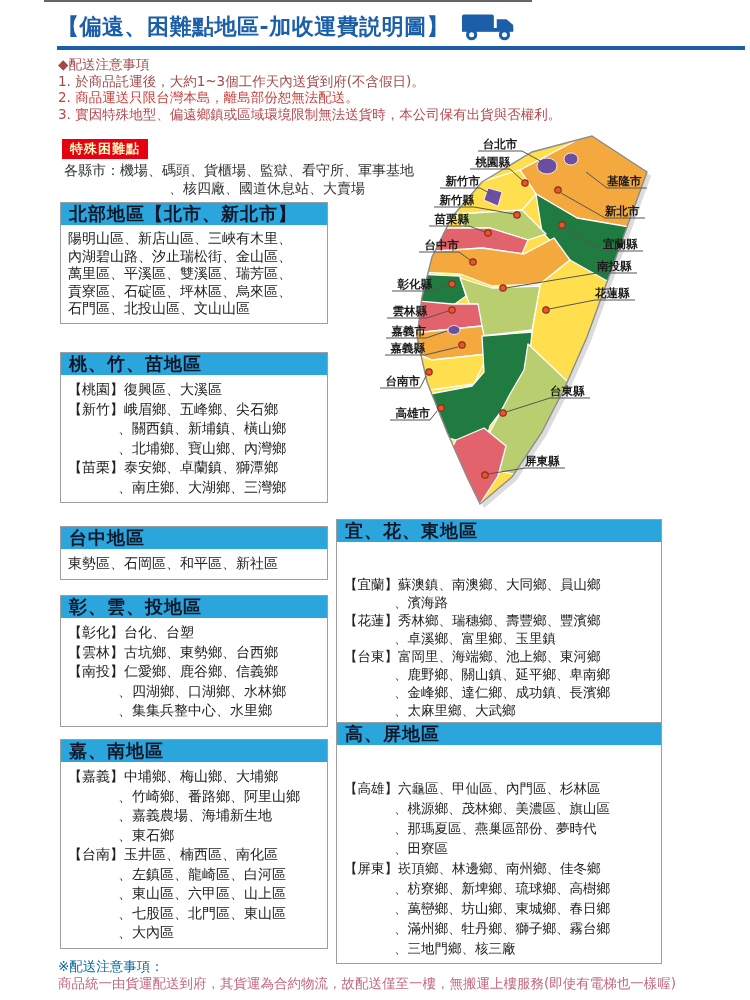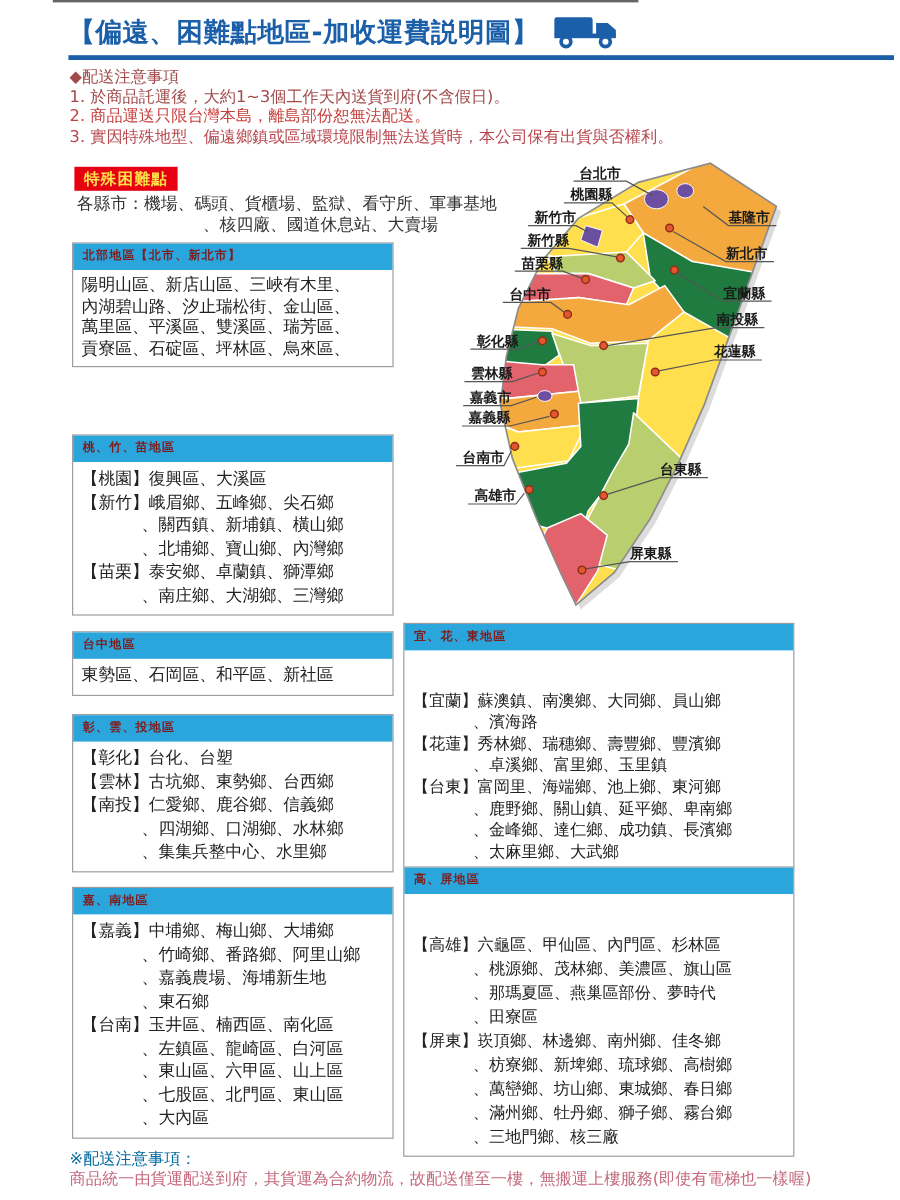--- a/index.html
+++ b/index.html
@@ -8,33 +8,33 @@
   .abs{position:absolute;}
   .top-line{left:44px;top:0;width:488px;height:2px;background:#4a4a4a;opacity:.85;}
   .title-row{left:57px;top:10px;display:flex;align-items:center;gap:12px;}
   .page-title{font-size:22px;font-weight:bold;color:#1b5fa9;white-space:nowrap;letter-spacing:.5px;}
   .title-rule{left:57px;top:46px;width:688px;height:4px;background:#1b5fa9;}
   .notice{left:58px;top:56px;font-size:13.5px;line-height:16.5px;}
   .notice .nh{color:#a14a4a;}
   .notice .n1{color:#a14a4a;}
   .notice .n2{color:#c8403c;}
   .notice .n3{color:#b8484e;}
-  .special-badge{left:62px;top:139px;background:#e60012;color:#fde047;font-size:13px;
+  .special-badge{left:62px;top:139px;background:#e60012;color:#fef9c3;font-size:13px;
       font-weight:bold;padding:1px 8px;letter-spacing:1px;}
   .special-lines{left:64px;top:161px;font-size:14px;color:#333;line-height:18px;}
   .special-lines .l2{padding-left:56px;text-align:center;}
   .rbox{position:absolute;background:#fff;border:1px solid #9e9e9e;}
-  .rbox-header{background:#2ba6dd;color:#7f1d1d;font-weight:bold;font-size:10px;
+  .rbox-header{background:#2ba6dd;color:#0f172a;font-weight:bold;font-size:18px;
       padding:2px 8px;line-height:18px;letter-spacing:1px;}
   .rbox-body{padding:5px 4px 5px 7px;font-size:14px;color:#222;}
   .rbox-body .row{line-height:19.5px;white-space:nowrap;}
   .rbox-body .row.cont{padding-left:50px;}
   #box-north{left:60px;top:202px;width:266px;}
   #box-north .rbox-body .row{line-height:17.5px;}
-  #box-tzm{left:60px;top:352px;width:266px;margin-top:10px;}
+  #box-tzm{left:60px;top:352px;width:266px;}
   #box-tc{left:60px;top:526px;width:266px;}
   #box-zyt{left:60px;top:595px;width:266px;}
   #box-jn{left:60px;top:739px;width:266px;}
   #box-yhd{left:336px;top:519px;width:324px;}
   #box-gp{left:336px;top:722px;width:324px;}
   #box-yhd .rbox-body,#box-gp .rbox-body{font-size:13.5px;margin-top:28px;}
   #box-yhd .rbox-body .row{line-height:18px;}
   #box-gp .rbox-body .row{line-height:20px;}
   #map-wrap{left:372px;top:132px;width:330px;height:380px;}
   .footer{left:58px;top:958px;font-size:13.5px;line-height:17px;}
@@ -158,20 +158,21 @@
     </svg>
 </div>
 
 <div class="rbox" id="box-north">
   <div class="rbox-header">北部地區【北市、新北市】</div>
   <div class="rbox-body">
       <div class="row">陽明山區、新店山區、三峽有木里、</div>
       <div class="row">內湖碧山路、汐止瑞松街、金山區、</div>
       <div class="row">萬里區、平溪區、雙溪區、瑞芳區、</div>
       <div class="row">貢寮區、石碇區、坪林區、烏來區、</div>
+      <div class="row">石門區、北投山區、文山山區</div>
     </div>
 </div>
 <div class="rbox" id="box-tzm">
   <div class="rbox-header">桃、竹、苗地區</div>
   <div class="rbox-body">
       <div class="row"><span class="prefix">【桃園】</span>復興區、大溪區</div>
       <div class="row"><span class="prefix">【新竹】</span>峨眉鄉、五峰鄉、尖石鄉</div>
       <div class="row cont">、關西鎮、新埔鎮、橫山鄉</div>
       <div class="row cont">、北埔鄉、寶山鄉、內灣鄉</div>
       <div class="row"><span class="prefix">【苗栗】</span>泰安鄉、卓蘭鎮、獅潭鄉</div>

